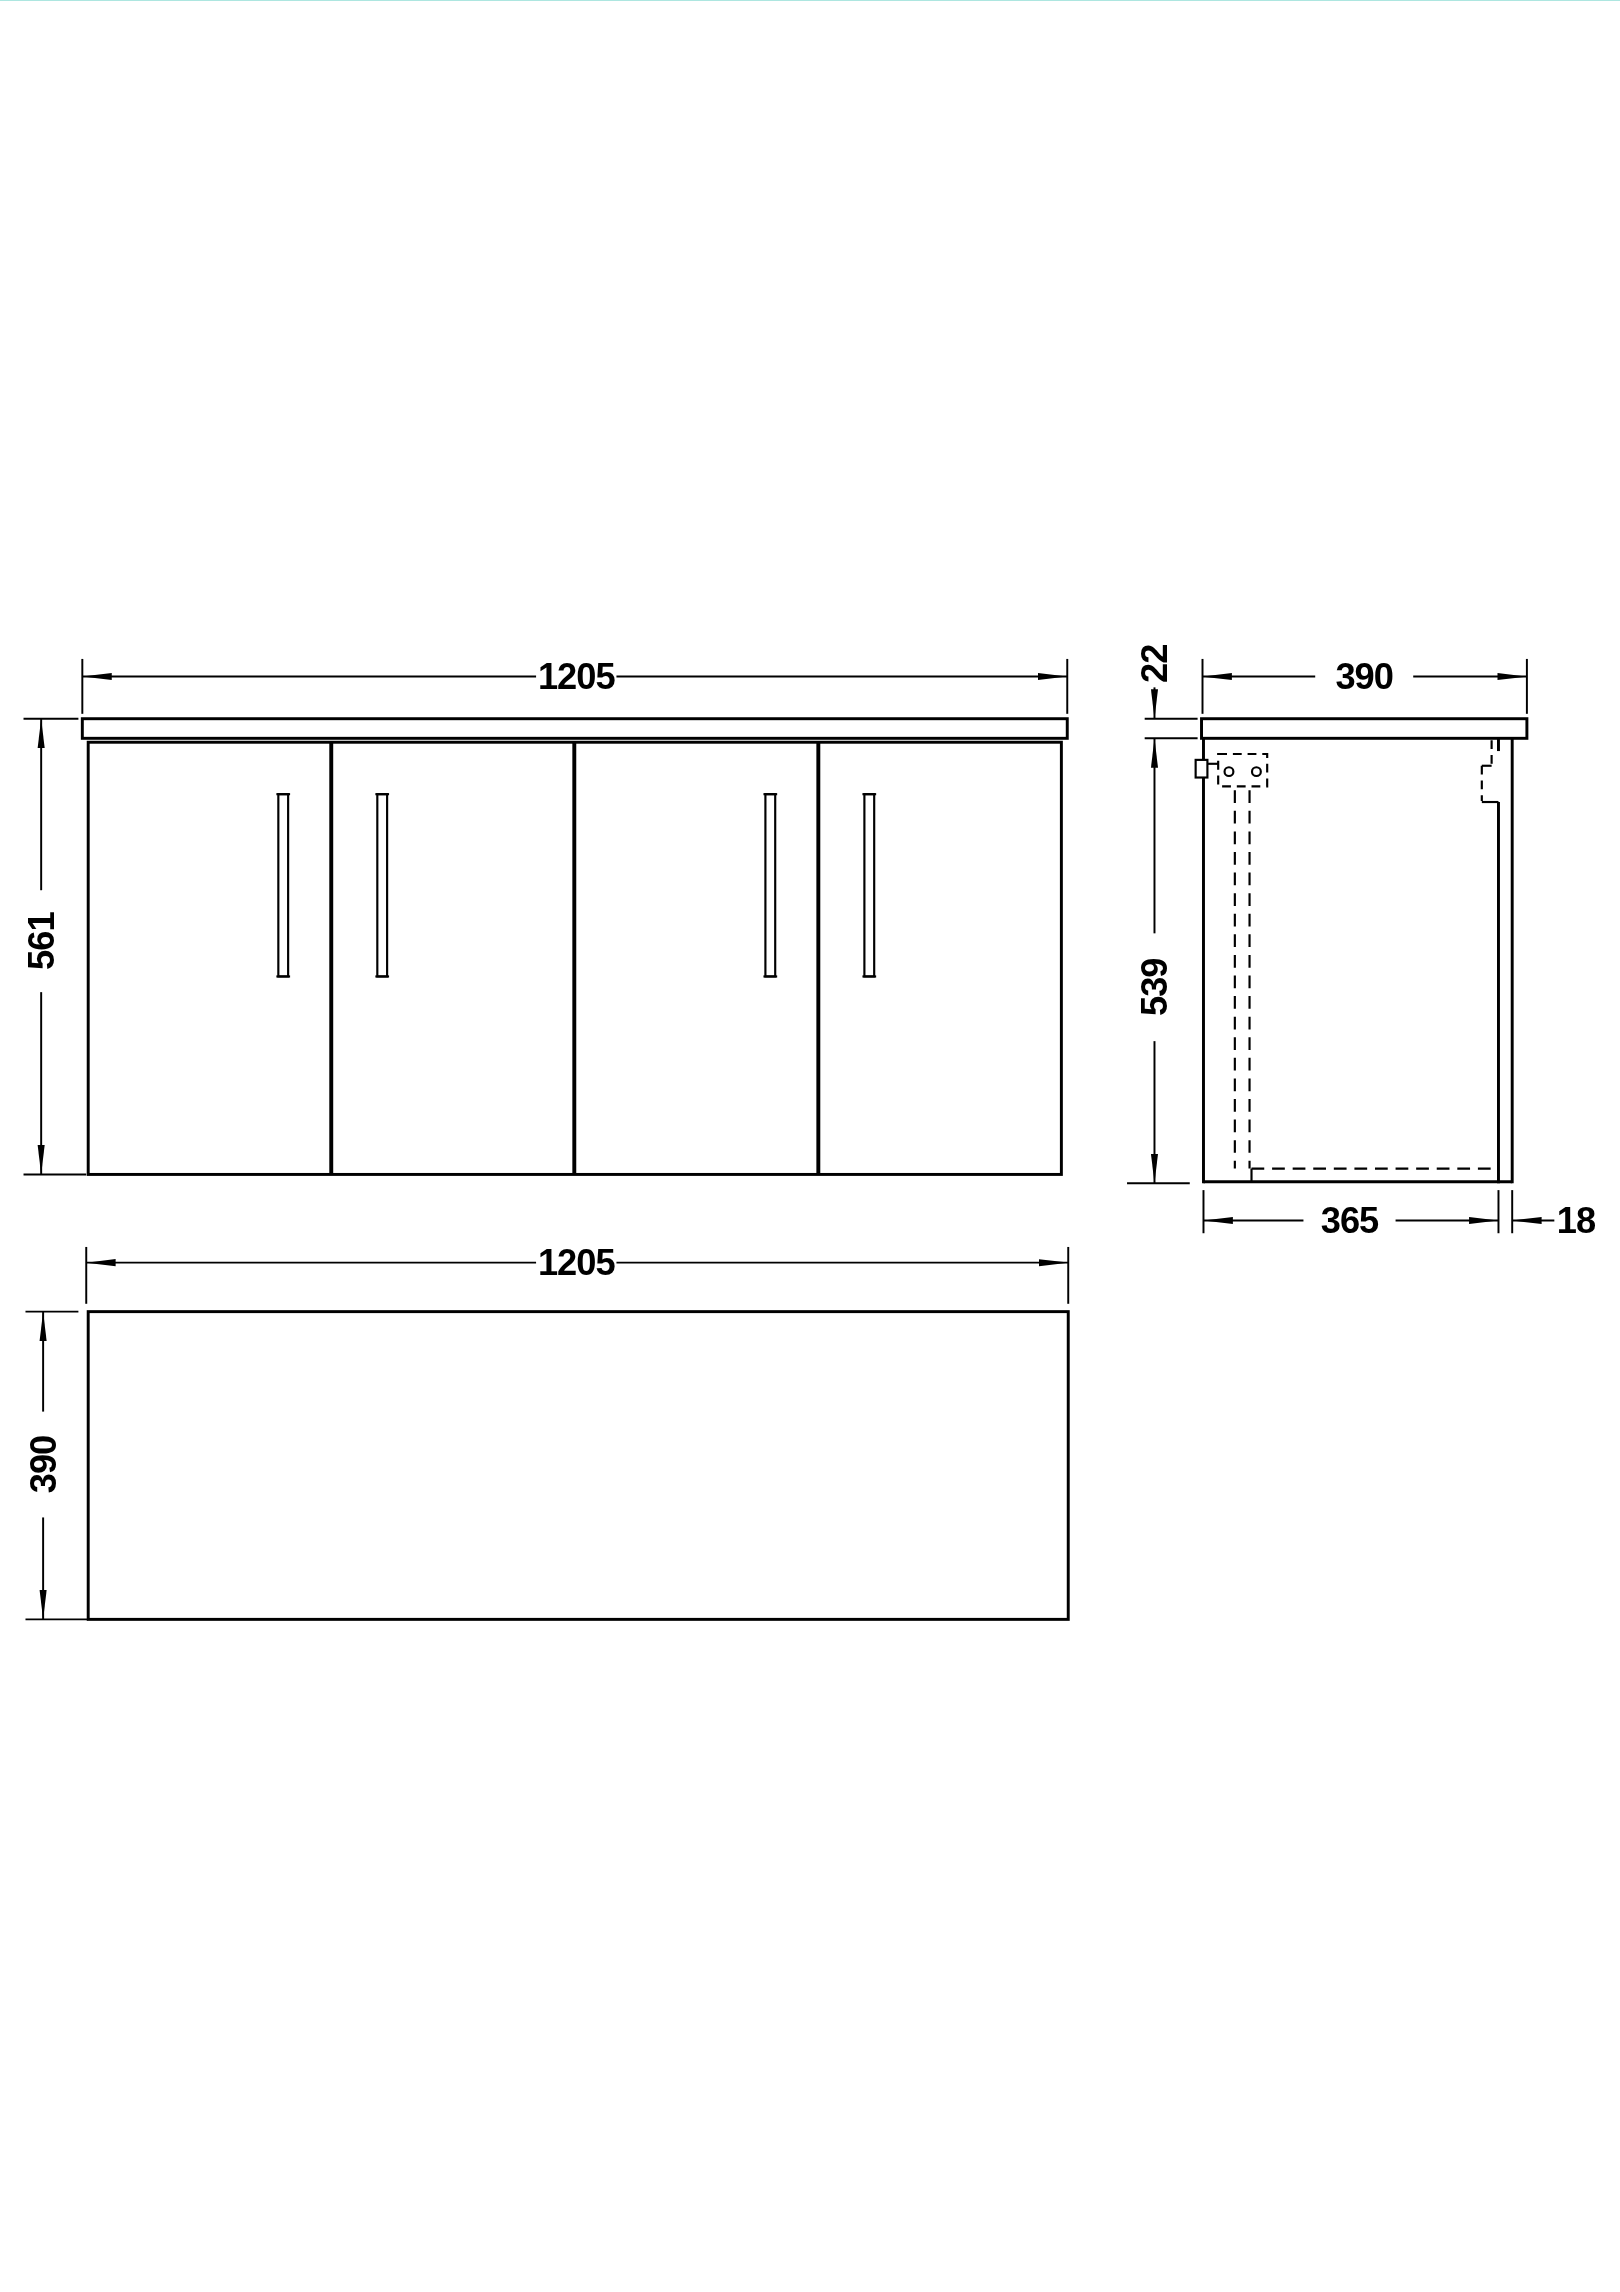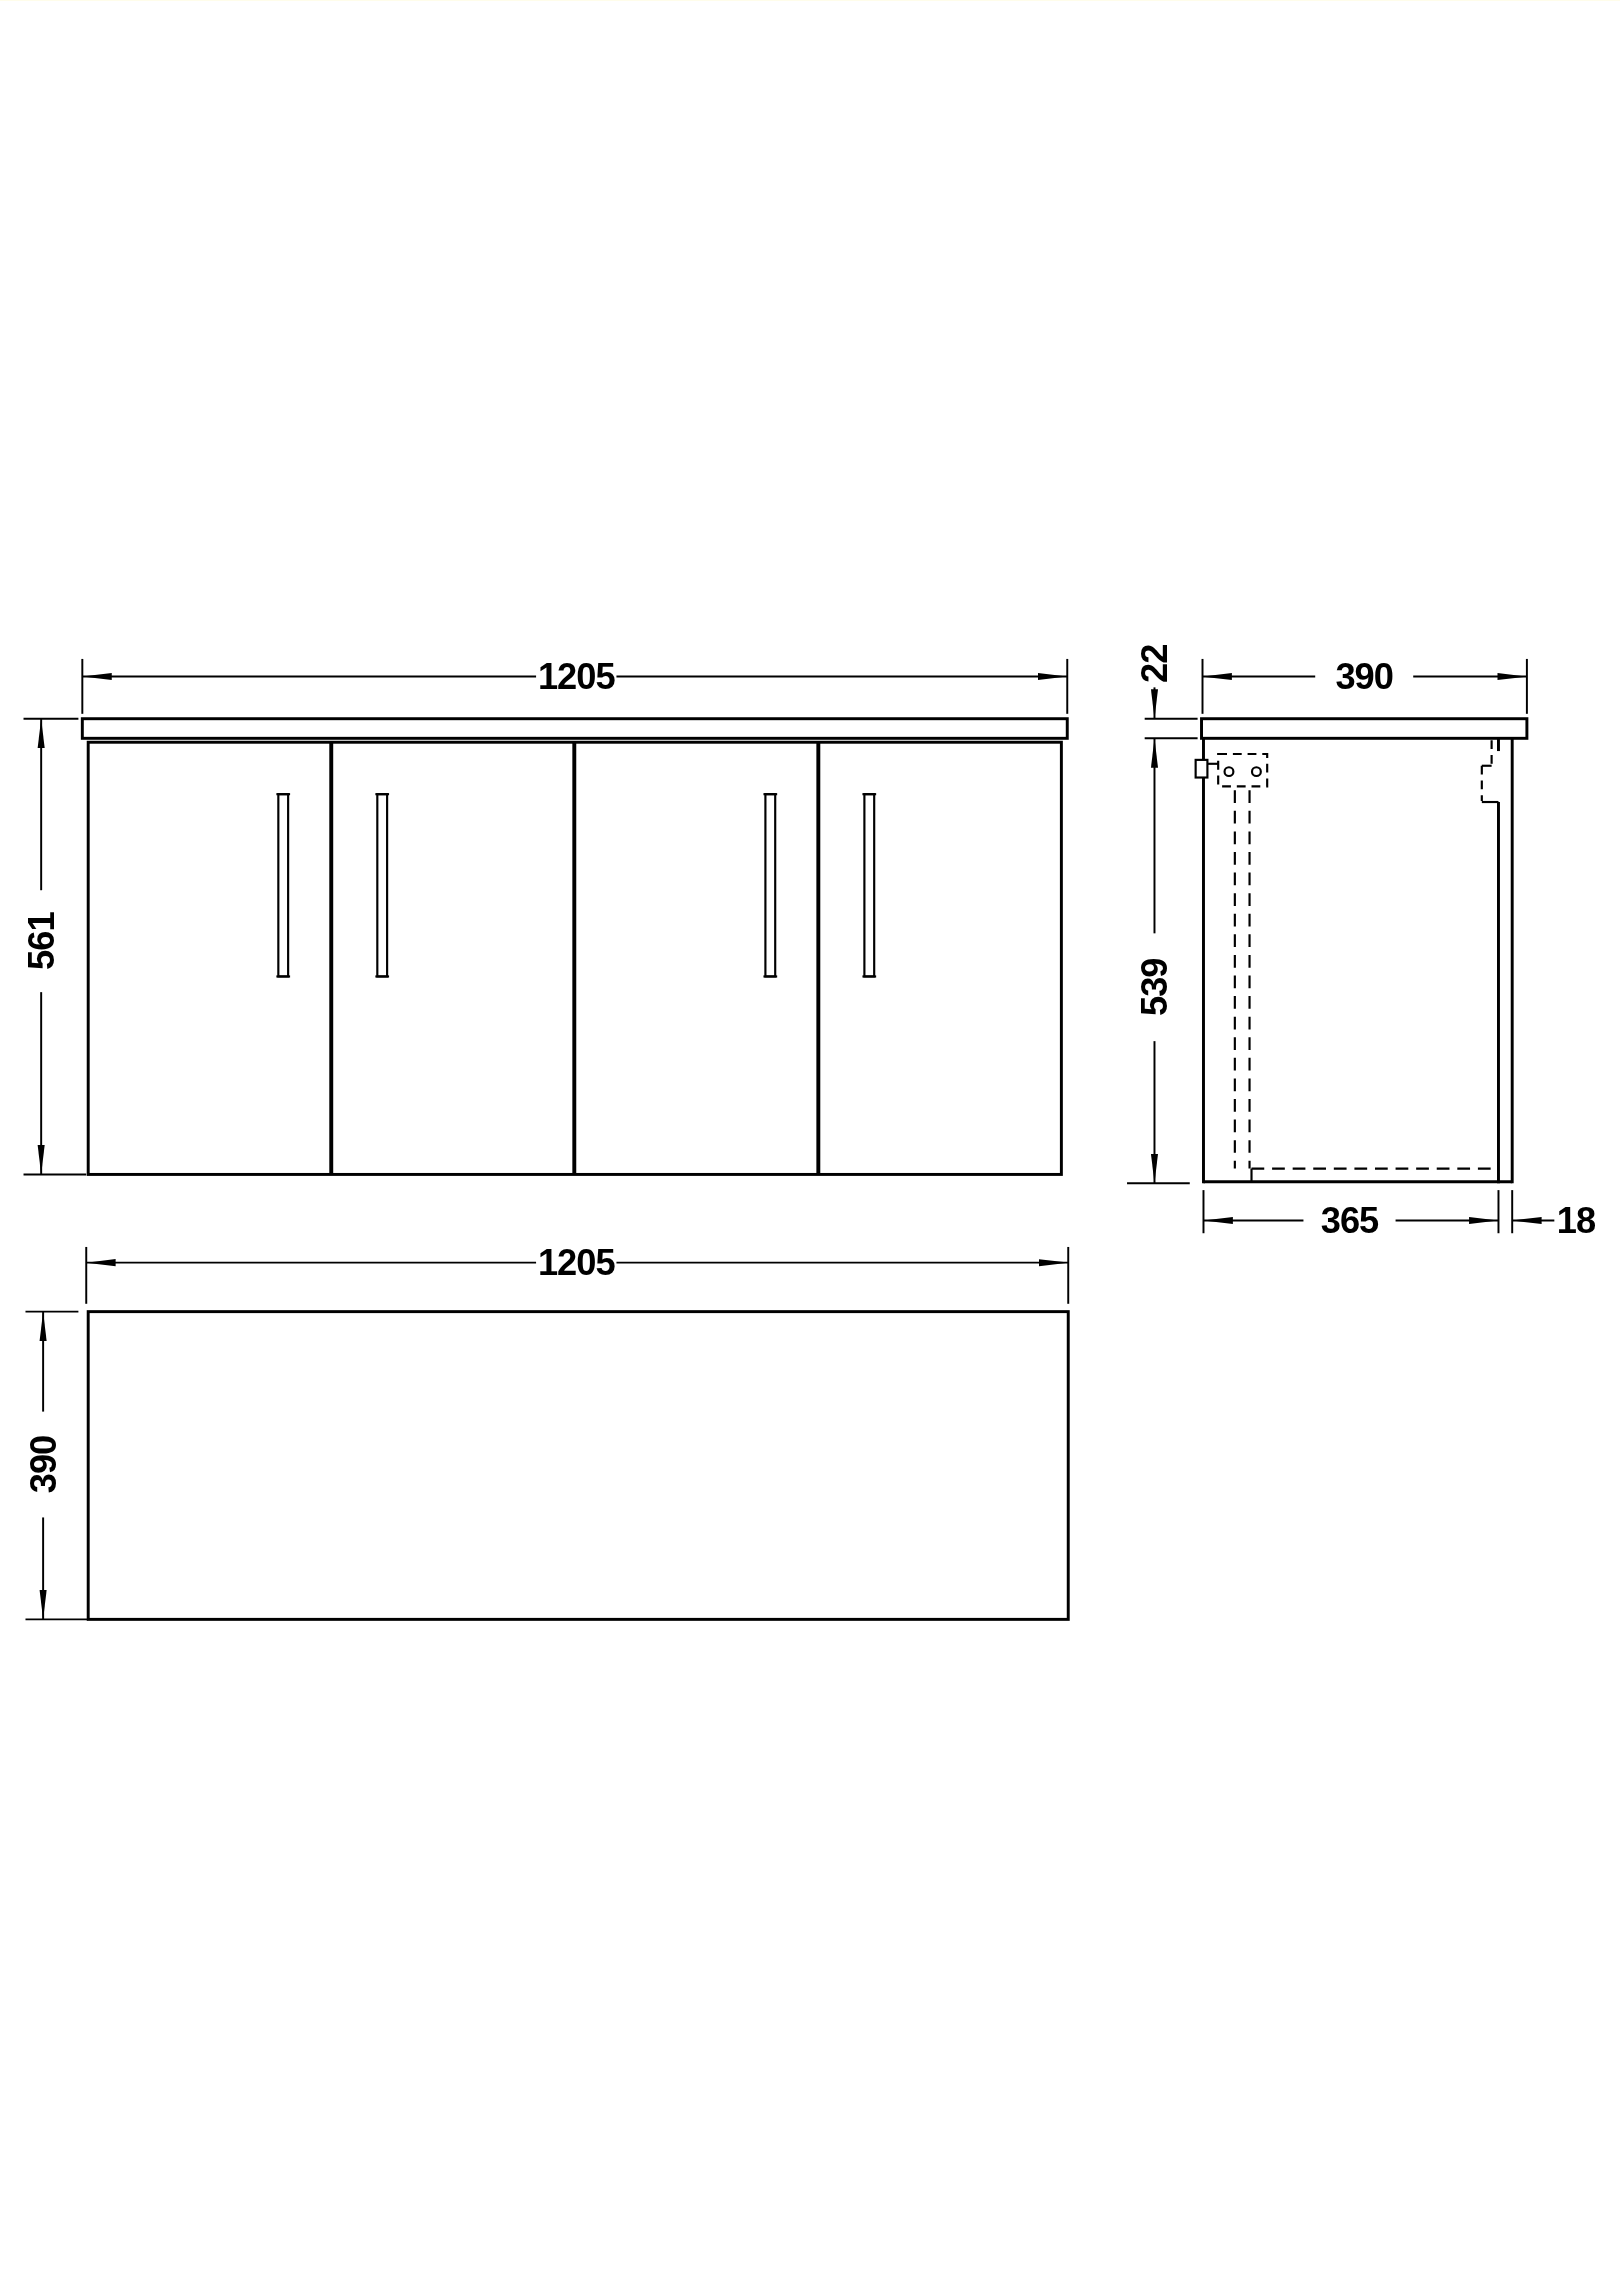--- a/index.html
+++ b/index.html
@@ -1,16 +1,16 @@
 <!DOCTYPE html>
 <html><head>
 <meta charset="utf-8">
 <style>
   html,body{margin:0;padding:0;background:#ffffff;}
-  .page{width:1620px;height:2293px;background:#fef9c3;position:relative;}
+  .page{width:1620px;height:2293px;background:#14b8a6;position:relative;}
   svg{display:block;}
   .dim-text{
     font-family:"Liberation Sans", sans-serif;
     font-weight:700;
     font-size:37px;
     letter-spacing:-1px;
     fill:#000000;
   }
   .obj{stroke:#000000;fill:none;stroke-width:3;}
   .obj-thick{stroke:#000000;fill:none;stroke-width:4;}

